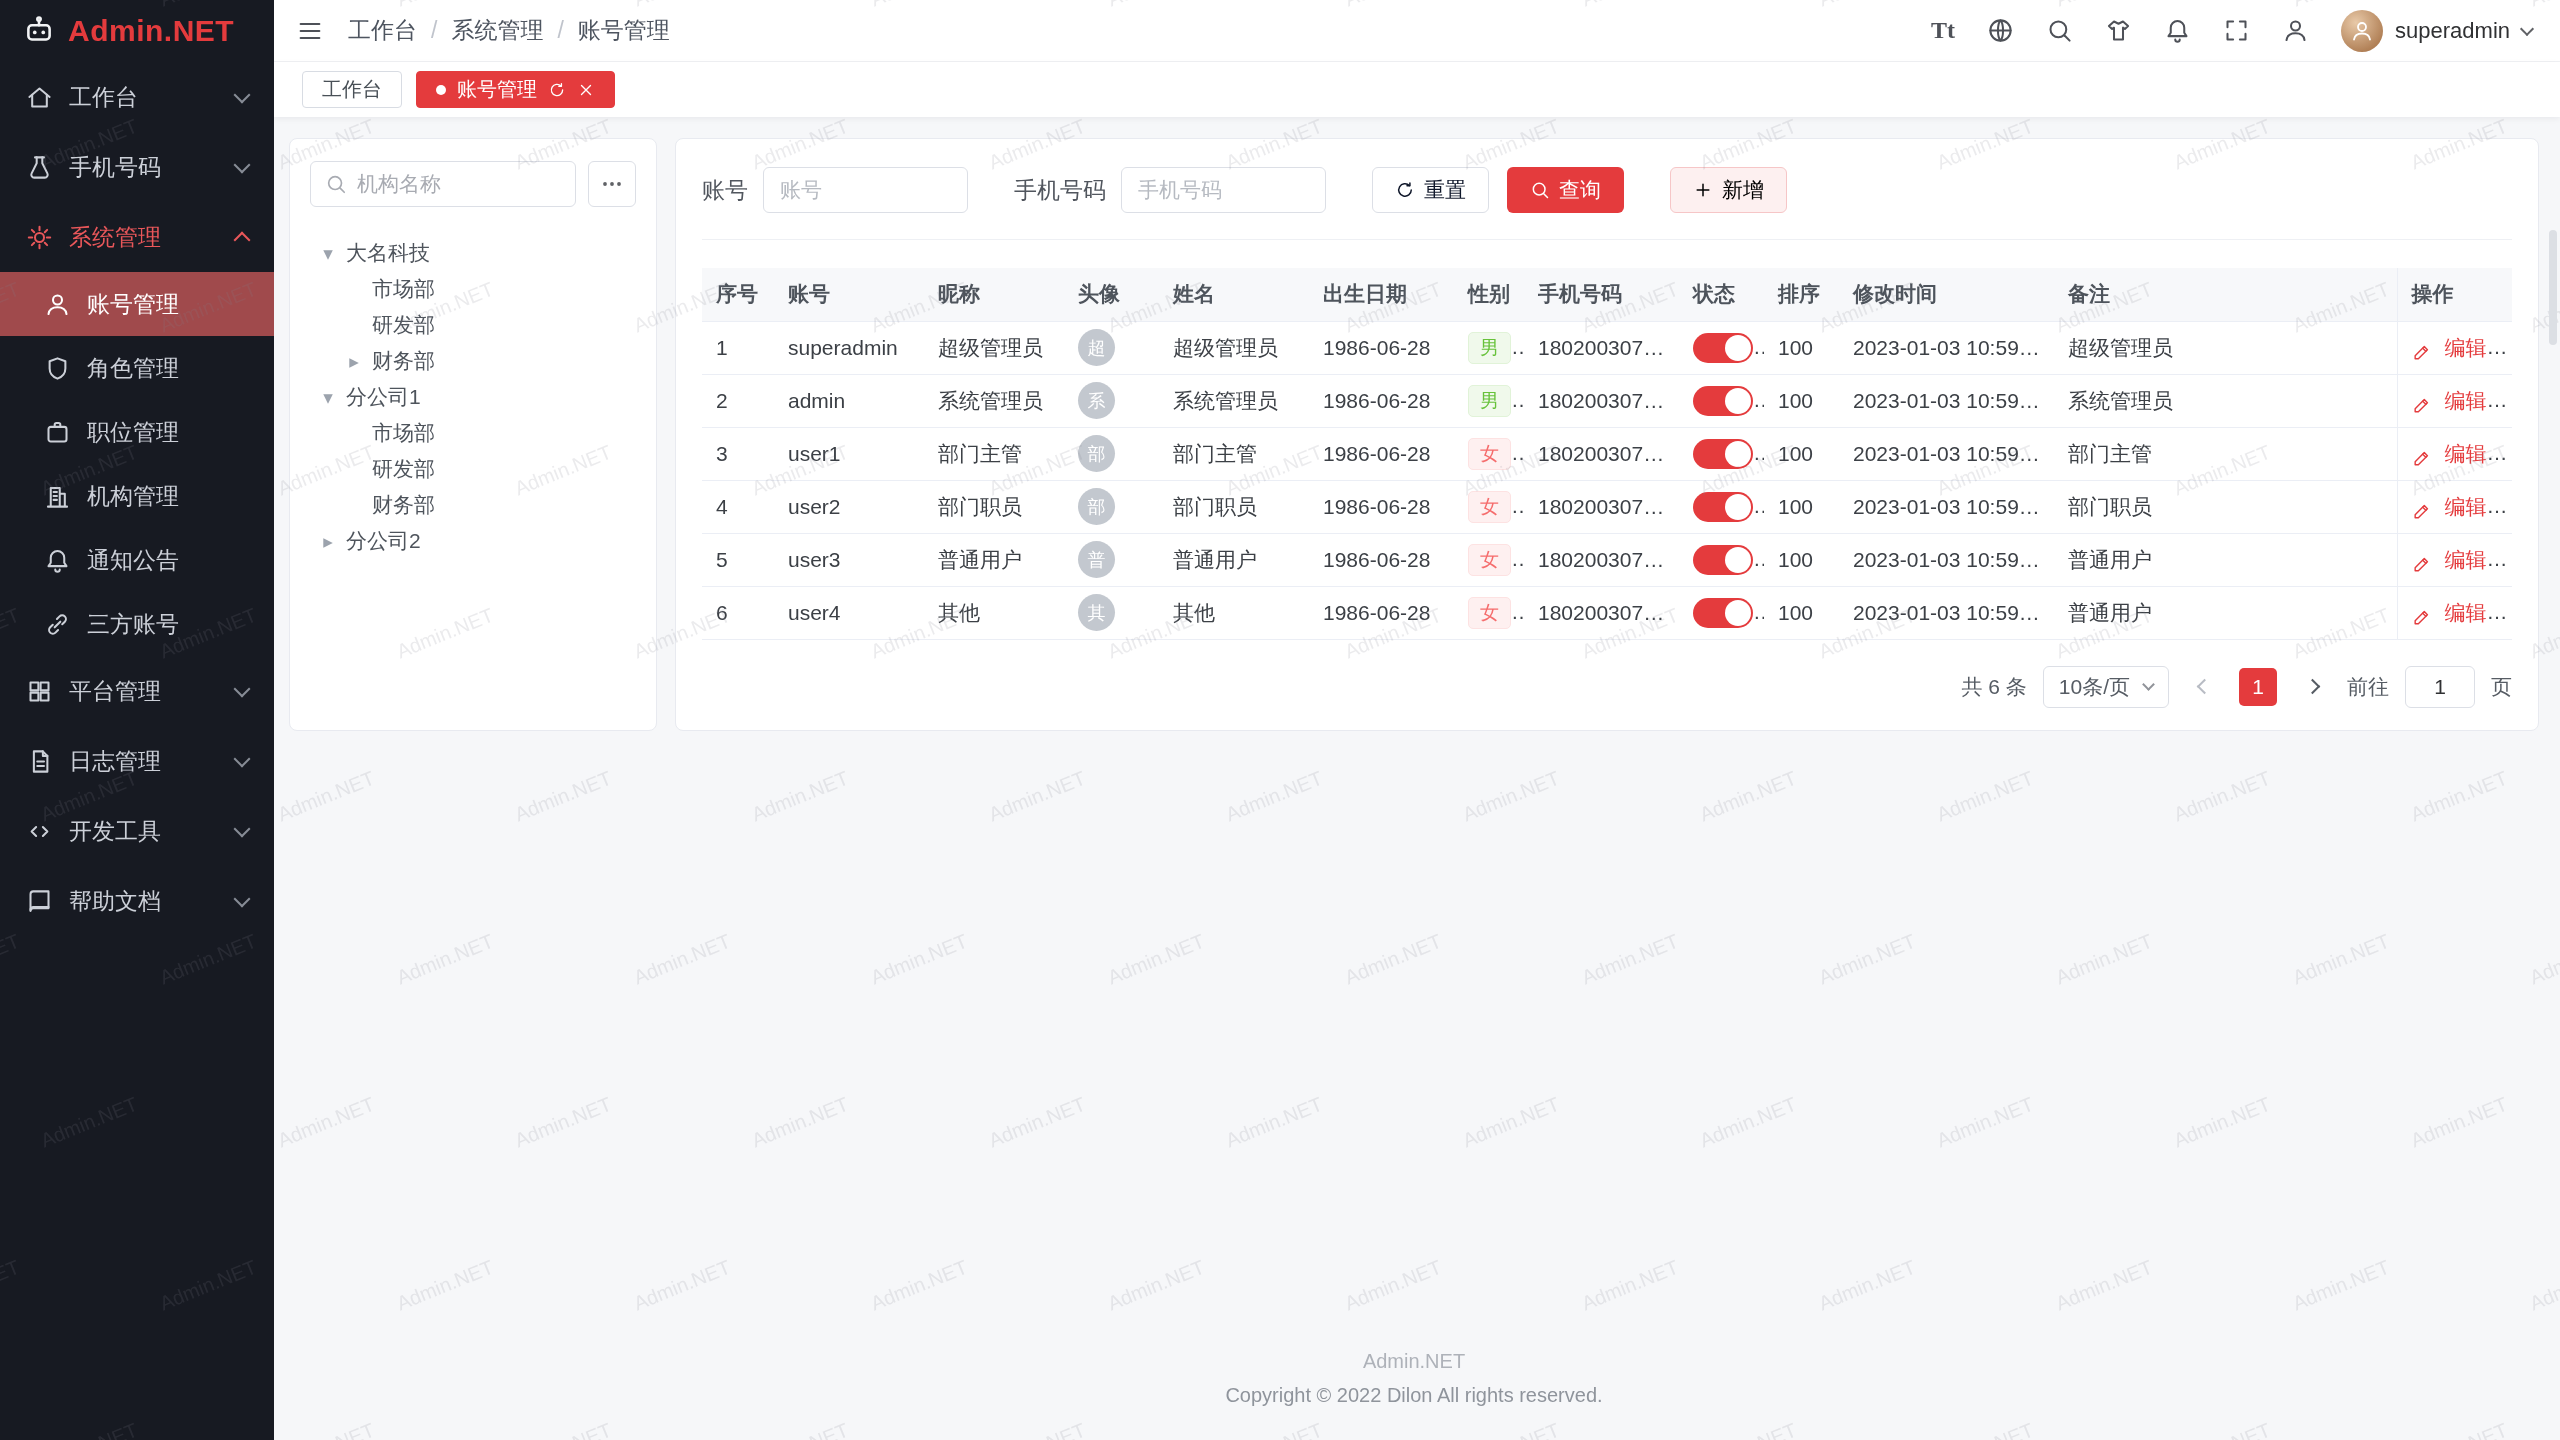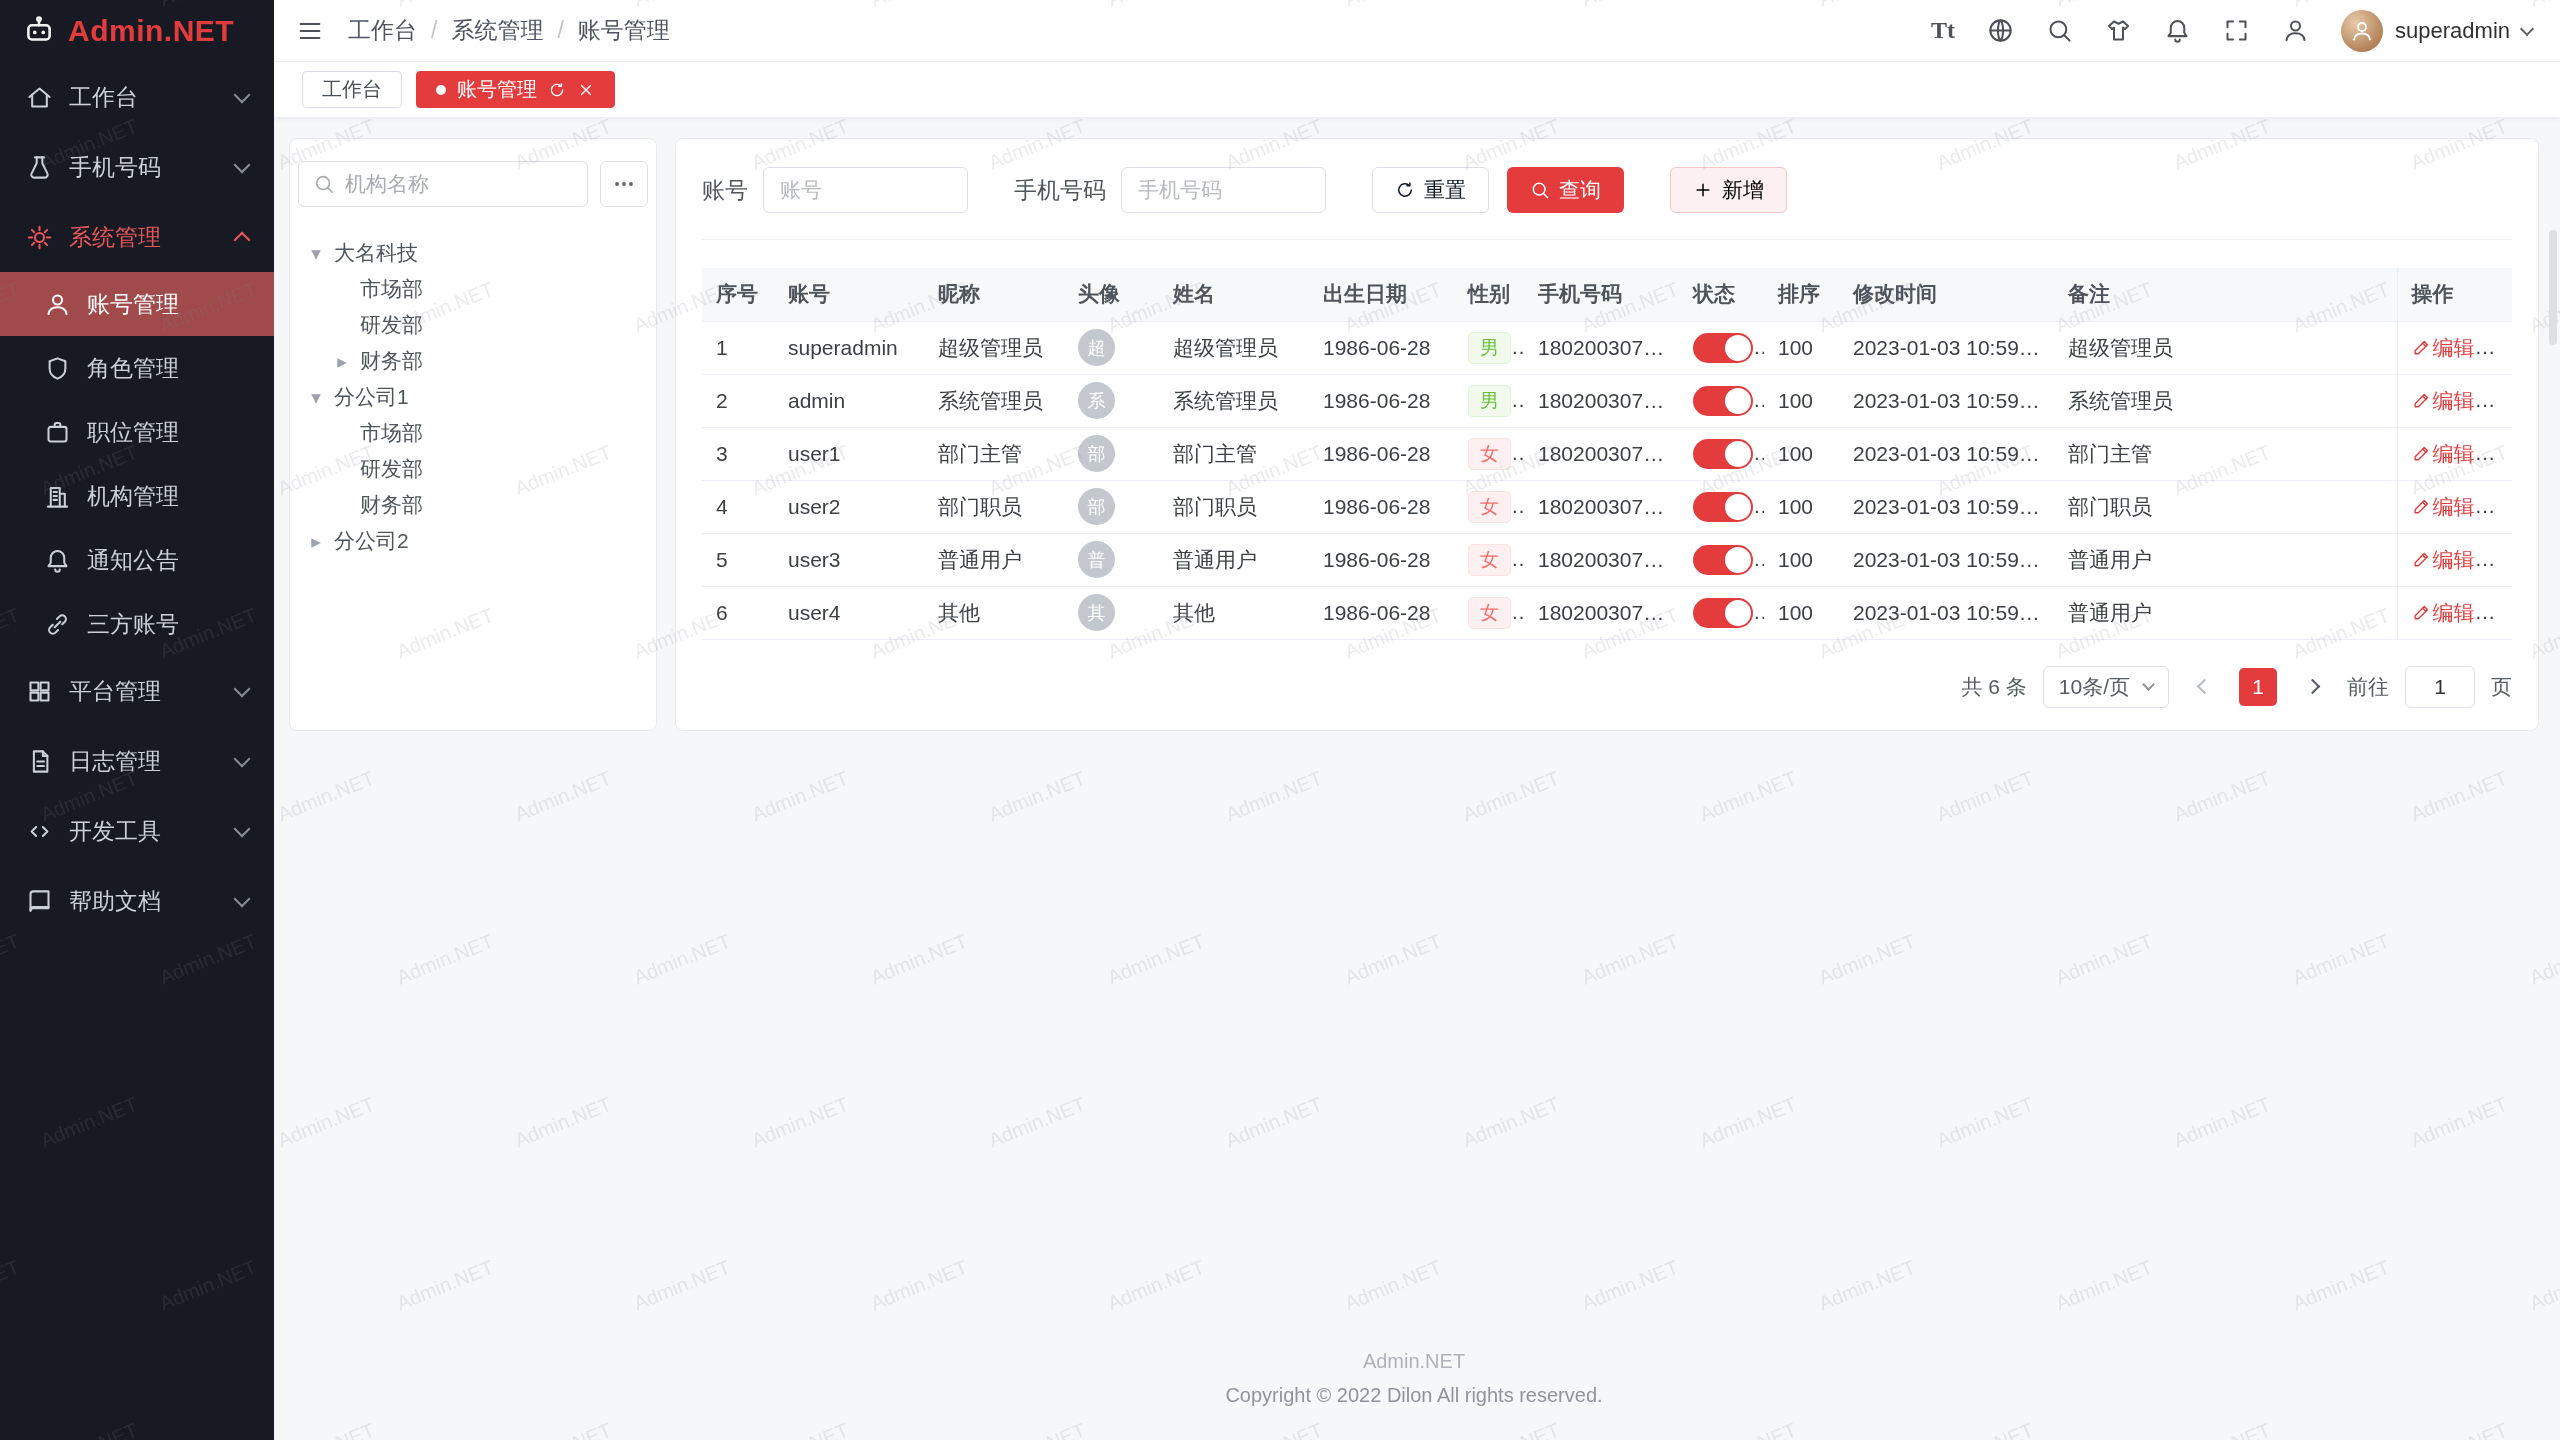--- a/index.html
+++ b/index.html
@@ -49,21 +49,21 @@
   .tabsbar{height:55px;background:#fff;display:flex;align-items:center;gap:14px;padding:0 28px;box-shadow:0 2px 6px rgba(0,21,41,.06);position:relative;z-index:2}
   .tab{height:37px;display:flex;align-items:center;gap:11px;padding:0 19px;border:1px solid #d8dce3;border-radius:4px;background:#fff;font-size:20px;color:#495057;cursor:pointer;white-space:nowrap}
   .tab.active{background:#e43b3d;border-color:#e43b3d;color:#fff}
   .tab-dot{width:10px;height:10px;border-radius:50%;background:#fff;flex:none}
   .tab-ic{font-size:18px;display:flex;cursor:pointer}
 
   
   .content{flex:1;display:flex;flex-direction:column;padding:21px 21px 0 15px;min-height:0}
   .panels{display:flex;gap:18px;align-items:stretch}
   .panel{background:#fff;border:1px solid #e8eaf0;border-radius:8px}
-  .tree-panel{width:368px;min-width:368px;padding:22px 8px}
+  .tree-panel{width:368px;min-width:368px;padding:22px 20px}
   .table-panel{flex:1;min-width:0;padding:22px 26px 22px;display:flex;flex-direction:column}
 
   
   .tree-search{display:flex;gap:12px;align-items:center}
   .search-input{flex:1;height:46px;border:1px solid #dcdfe6;border-radius:6px;display:flex;align-items:center;gap:10px;padding:0 14px;background:#fff;min-width:0}
   .si-icon{font-size:22px;color:#a8abb2;display:flex;flex:none}
   .search-input input{border:none;outline:none;flex:1;font-size:21px;font-family:inherit;color:#303133;min-width:0;background:transparent}
   .search-input input::placeholder{color:#a8abb2}
   .more-btn{width:48px;height:46px;border:1px solid #dcdfe6;border-radius:6px;background:#fff;display:flex;align-items:center;justify-content:center;color:#606266;font-size:24px;cursor:pointer;flex:none}
   .tree{margin-top:28px}
@@ -89,21 +89,21 @@
   th,td{height:53px;padding:0 14px;font-size:21px;text-align:left;border-bottom:1px solid #ebeef5;white-space:nowrap;overflow:hidden;text-overflow:ellipsis;vertical-align:middle}
   thead th{background:#f7f8fa;color:#4e545c;font-weight:600}
   td{color:#3c4046}
   th.col-ops,td.col-ops{border-left:1px solid #ebeef5;padding-left:14px}
   .avatar-chip{width:37px;height:37px;border-radius:50%;background:#c3c8cf;color:#fff;display:inline-flex;align-items:center;justify-content:center;font-size:18px;vertical-align:middle}
   .tag{display:inline-flex;align-items:center;height:32px;padding:0 11px;border-radius:5px;font-size:19px;vertical-align:middle}
   .tag.male{background:#f0f9eb;border:1px solid #e1f3d8;color:#67c23a}
   .tag.female{background:#fef0f0;border:1px solid #fde2e2;color:#f56c6c}
   .switch{width:60px;height:30px;border-radius:15px;background:#e43b3d;display:inline-flex;align-items:center;cursor:pointer;position:relative;vertical-align:middle}
   .switch .knob{width:26px;height:26px;border-radius:50%;background:#fff;position:absolute;right:2px}
-  .edit-link{color:#e43b3d;display:inline-flex;align-items:center;gap:2px;cursor:pointer;vertical-align:middle}
+  .edit-link{color:#e43b3d;display:inline-flex;align-items:flex-end;gap:14px;cursor:pointer;vertical-align:middle}
   .edit-link .ic{font-size:19px}
   .more-dots{color:#3a3e45;margin-left:18px;display:inline-flex;cursor:pointer;vertical-align:middle}
   .more-dots .ic{font-size:22px}
 
   
   .pagination{display:flex;align-items:center;justify-content:flex-end;gap:16px;margin-top:26px;font-size:21px;color:#565c64}
   .pg-size{height:42px;border:1px solid #dcdfe6;border-radius:6px;display:flex;align-items:center;gap:14px;padding:0 15px;cursor:pointer}
   .pg-size .chev{width:9px;height:9px;border-width:2px;color:#909399}
   .pg-btn{width:38px;height:38px;display:flex;align-items:center;justify-content:center;cursor:pointer;color:#b8bcc4}
   .pg-btn.next{color:#565c64}

